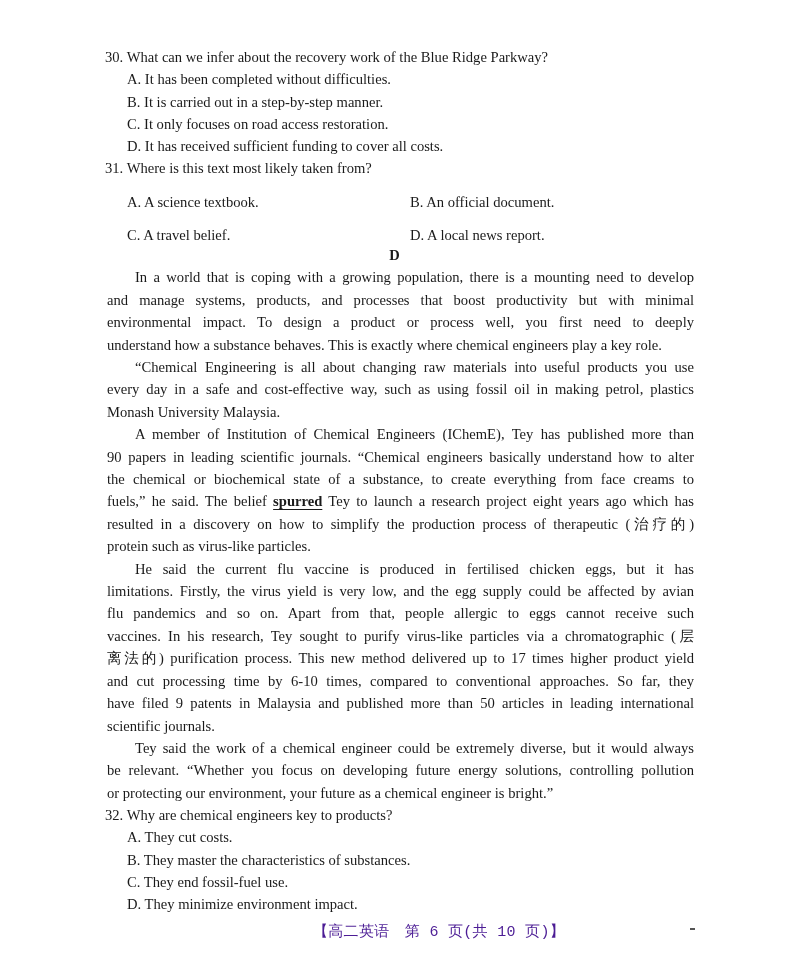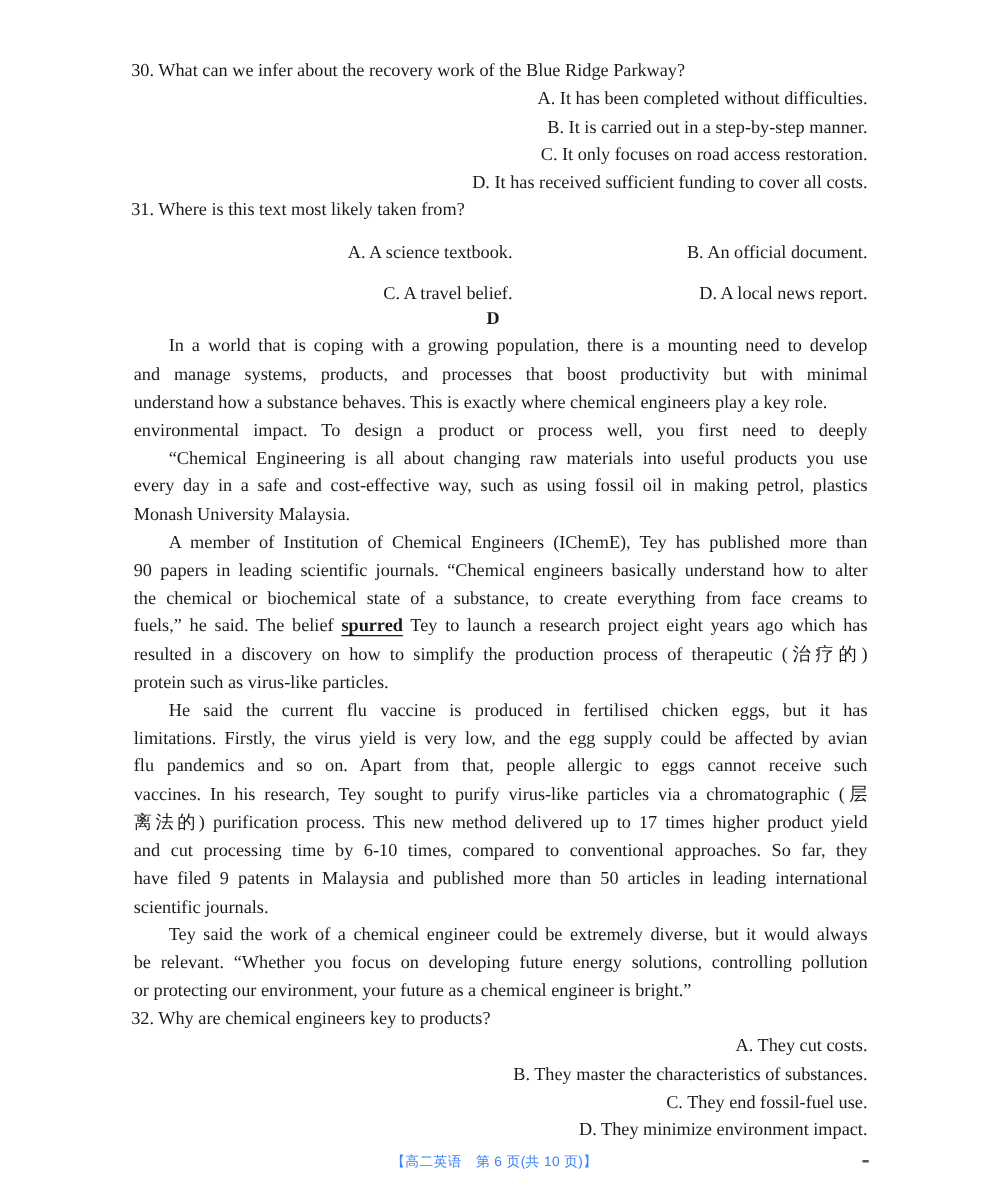--- a/index.html
+++ b/index.html
@@ -27,21 +27,20 @@
       left: -2px;
       height: 22.3px;
       line-height: 22.3px;
       white-space: nowrap;
     }
     .opt {
       height: 22.3px;
       line-height: 22.3px;
       padding-left: 20px;
       white-space: nowrap;
-      text-align: right;
     }
     .opt-grid {
       display: grid;
       grid-template-columns: 283px 1fr;
       padding-left: 20px;
     }
     .opt-grid .opt { padding-left: 0; margin-top: 11px; }
     .section-heading {
       text-align: center;
       font-weight: bold;
@@ -73,23 +72,23 @@
     .underlined {
       text-decoration: underline;
       text-underline-offset: 3px;
       font-weight: bold;
     }
     .para-block { margin: 0; text-indent: 0; }
     .footer {
       position: absolute;
       top: 922px;
       left: 313px;
-      font-size: 11px;
-      font-family: Liberation Sans, sans-serif;
-      color: #3b82f6;
+      font-size: 15px;
+      font-family: Liberation Mono, monospace;
+      color: #4c1d95;
       white-space: nowrap;
       letter-spacing: 0.3px;
     }
     .footer-mark {
       position: absolute;
       top: 928px;
       left: 690px;
       width: 5px;
       height: 2px;
       background: #555;
@@ -118,22 +117,22 @@
     </div>
   </div>
 
   <div class="section-heading">D</div>
 
   <div>
 
     <div class="para para-block">
       <span class="line first">In a world that is coping with a growing population, there is a mounting need to develop</span>
       <span class="line">and manage systems, products, and processes that boost productivity but with minimal</span>
+      <span class="line">environmental impact. To design a product or process well, you first need to deeply</span>
       <span class="line last">understand how a substance behaves. This is exactly where chemical engineers play a key role.</span>
-      <span class="line">environmental impact. To design a product or process well, you first need to deeply</span>
     </div>
 
     <div class="para para-block">
       <span class="line first">“Chemical Engineering is all about changing raw materials into useful products you use</span>
       <span class="line">every day in a safe and cost-effective way, such as using fossil oil in making petrol, plastics</span>
       <span class="line last">Monash University Malaysia.</span>
     </div>
 
     <div class="para para-block">
       <span class="line first">A member of Institution of Chemical Engineers (IChemE), Tey has published more than</span>

